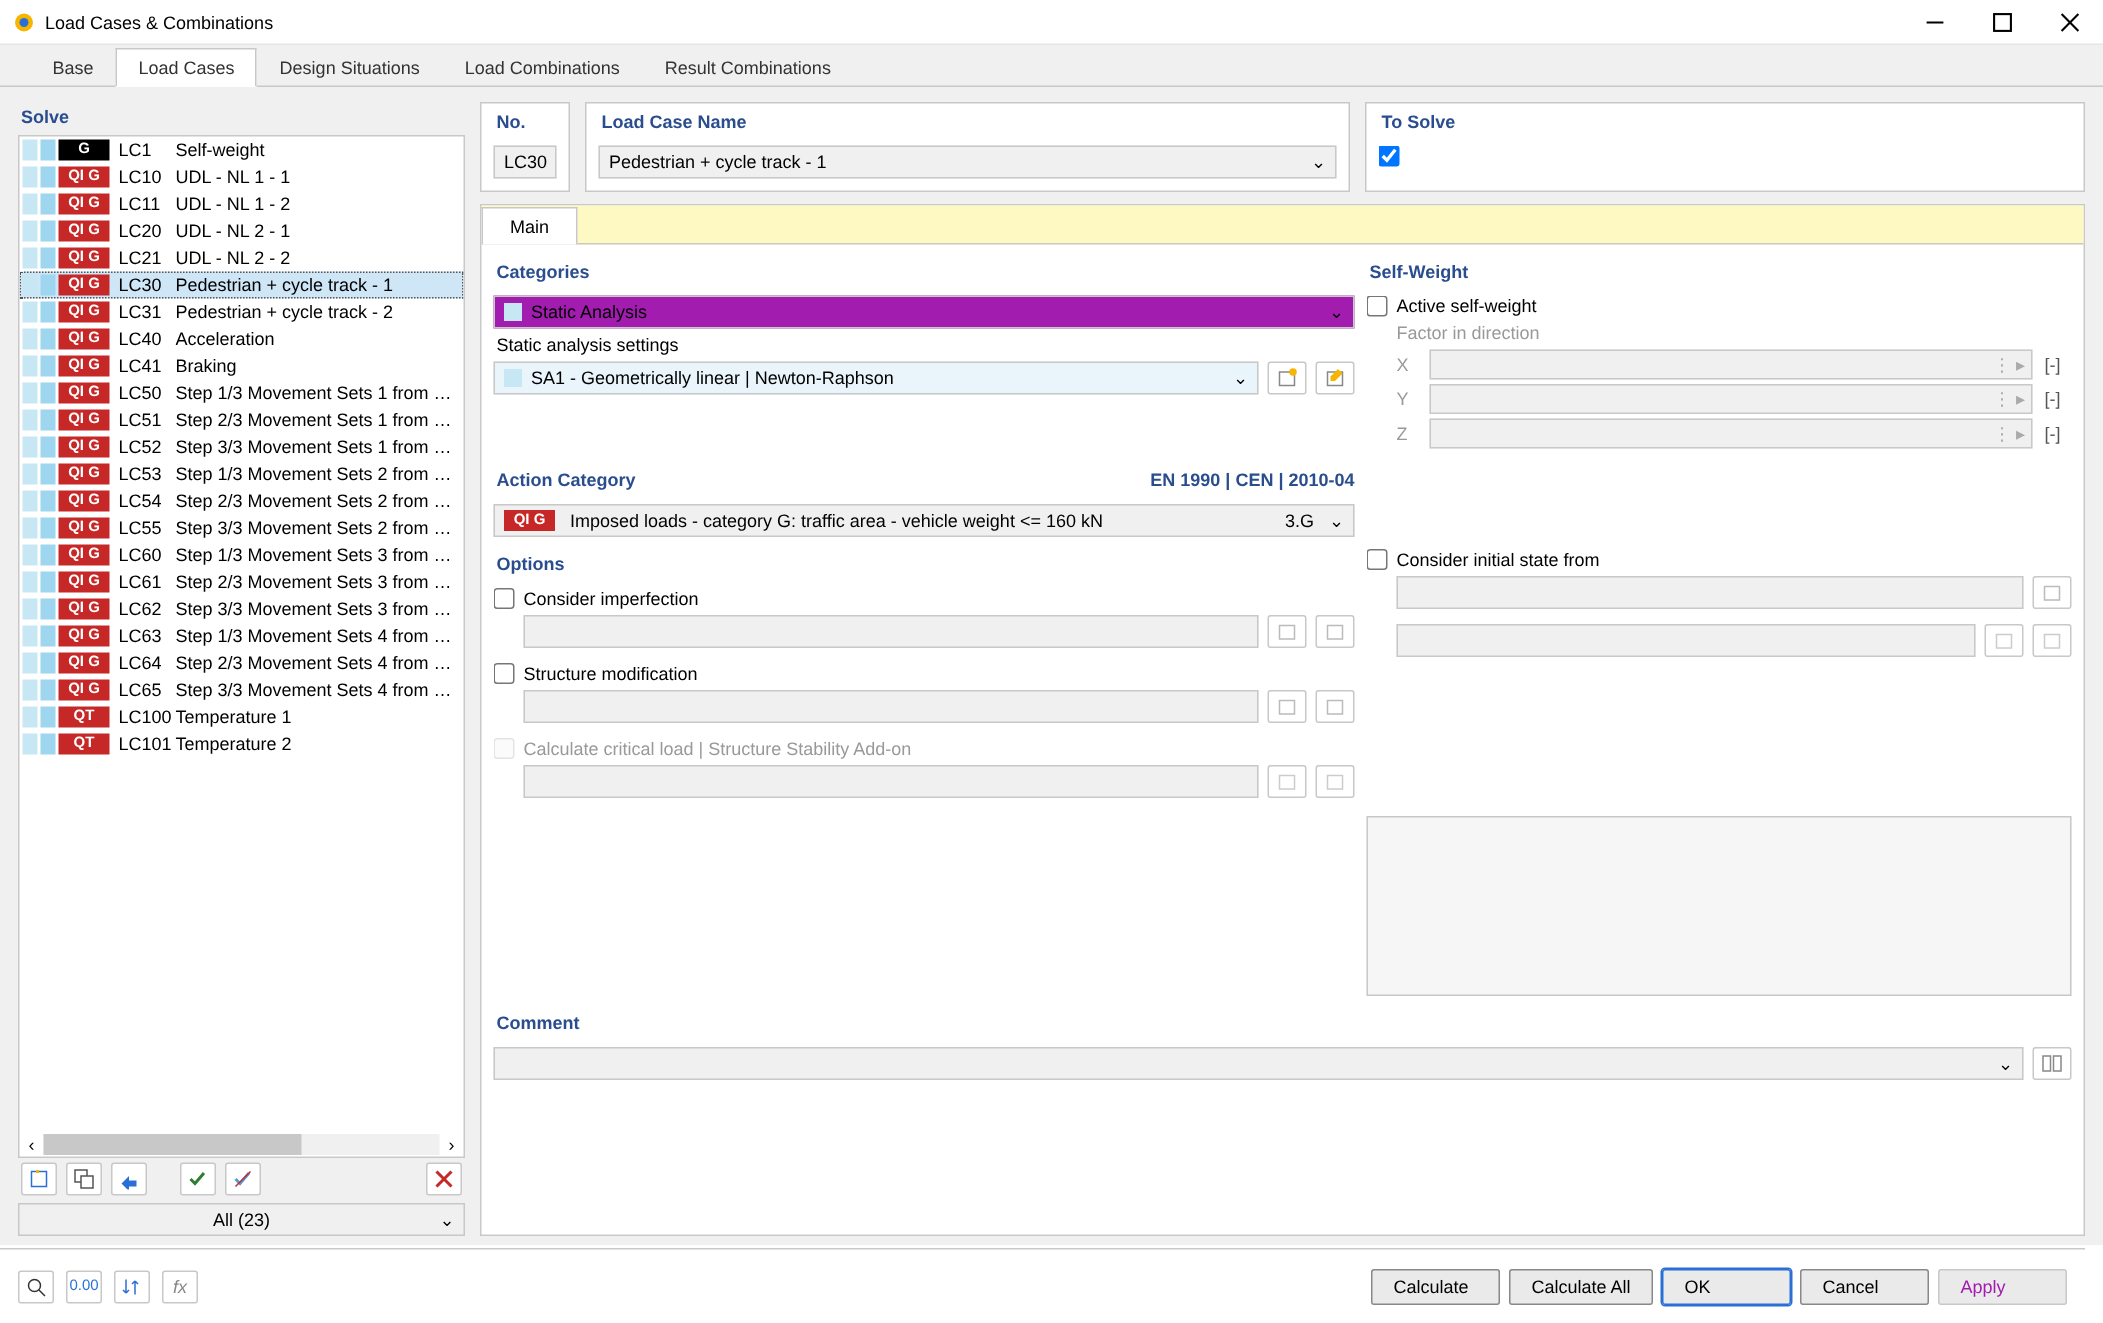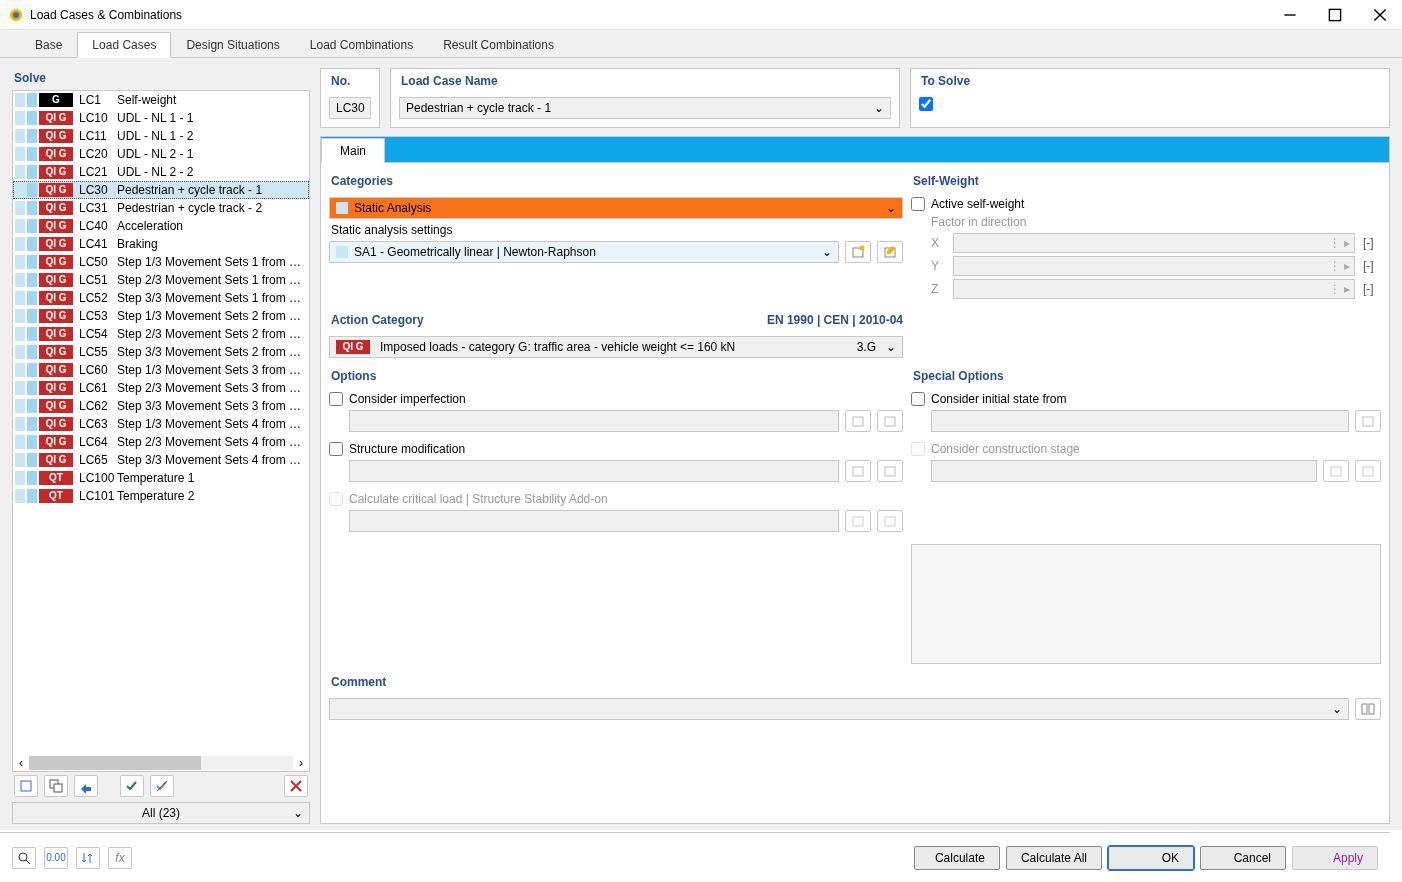--- a/index.html
+++ b/index.html
@@ -47,21 +47,21 @@
   .toprow { display:flex; gap:10px; }
   .panel { background:#fff; border:1px solid #c8c8c8; padding:2px 8px 8px; }
   .panel .section-title { margin-bottom:4px; }
   .panel.no { width:60px; }
   .panel.name { flex:1; }
   .panel.solve { width:480px; }
   .textval { height:22px; line-height:22px; background:#f0f0f0; border:1px solid #c8c8c8; padding:0 6px; display:flex; align-items:center; }
   .selectbox { height:22px; background:#f0f0f0; border:1px solid #c8c8c8; padding:0 6px; display:flex; align-items:center; position:relative; }
   .selectbox .chev { position:absolute; right:6px; }
 
-  .subtabs { display:flex; border-bottom:1px solid #c8c8c8; background:#0ea5e9; }
+  .subtabs { display:flex; border-bottom:1px solid #c8c8c8; background:#fef9c3; }
   .subtab { padding:5px 18px; border:1px solid #c8c8c8; border-bottom:none; background:#fff; position:relative; top:1px; }
   .fieldlabel { margin:4px 0 4px 2px; }
   .inline { display:flex; gap:6px; align-items:center; }
   .iconbtn.sm { width:26px; height:22px; }
   .checkbox { display:flex; align-items:center; gap:6px; }
   .checkbox input { width:14px; height:14px; }
   .dimmed { color:#999; }
   .dimmed input { opacity:0.6; }
   .factor-row { display:flex; align-items:center; gap:8px; margin:3px 0 3px 20px; }
   .factor-row .lab { width:14px; }
@@ -72,21 +72,21 @@
   .actioncat .right { margin-left:auto; }
   .actioncat .std { color:#2a4d8e; font-weight:600; }
 
   .disabled-field { height:22px; background:#f0f0f0; border:1px solid #c8c8c8; flex:1; }
   .panel.gray { background:#f0f0f0; }
 
   
   .footer { position:absolute; bottom:0; left:0; right:12px; height:50px; border-top:1px solid #c8c8c8; display:flex; align-items:center; padding:0 12px; background:#fff; }
   .footer .left { display:flex; gap:8px; }
   .footer .right { margin-left:auto; display:flex; gap:6px; }
-  .btn { height:24px; min-width:86px; padding:0 14px; border:1px solid #888; background:#eaeaea; border-radius:2px; display:flex; align-items:center; justify-content:flex-end; cursor:default; }
+  .btn { height:24px; min-width:86px; padding:0 14px; border:1px solid #888; background:#eaeaea; border-radius:2px; display:flex; align-items:center; justify-content:flex-start; cursor:default; }
   .btn.primary { border:1px solid #2a6fd6; outline:1px solid #2a6fd6; }
   .btn.disabled { color:#a21caf; border-color:#c8c8c8; }
   .smallicon { width:14px; height:14px; }
 </style>
 </head>
 <body>
 
 <div class="titlebar">
   <span class="appicon">
     <svg viewBox="0 0 16 16">
@@ -366,21 +366,21 @@
 
     <div style="display:flex; flex-direction:column; flex:1; background:#fff; border:1px solid #c8c8c8;">
       <div class="subtabs">
         <div class="subtab">Main</div>
       </div>
 
       <div style="flex:1; padding:8px; display:grid; grid-template-columns: 1fr 470px; grid-auto-rows:min-content; gap:8px;">
 
         <div class="panel" style="border:none; padding:0;">
           <div class="section-title">Categories</div>
-          <div class="selectbox" style="background:#f97316;">
+          <div class="selectbox" style="background:#a21caf;">
             <span style="width:12px;height:12px;background:#c7e7f5;margin-right:6px;"></span>
             <span>Static Analysis</span>
             <span class="chev">⌄</span>
           </div>
           <div class="fieldlabel">Static analysis settings</div>
           <div class="inline">
             <div class="selectbox" style="flex:1; background:#eaf4fb;">
               <span style="width:12px;height:12px;background:#c7e7f5;margin-right:6px;"></span>
               <span>SA1 - Geometrically linear | Newton-Raphson</span>
               <span class="chev">⌄</span>
@@ -489,37 +489,32 @@
               </div>
             <div class="iconbtn sm">
                 <svg class="smallicon" viewBox="0 0 14 14">
                   <rect x="2" y="3" width="10" height="9" fill="none" stroke="#ccc"></rect>
                 </svg>
               </div>
           </div>
         </div>
 
         <div class="panel" style="border:none; padding:0; grid-column:2;">
-          <div class="section-title">Special Options</div>
           <label class="checkbox">
             <input type="checkbox" style="">
             <span>Consider initial state from</span>
           </label>
           <div class="inline" style="margin:4px 0 10px 20px;">
             <div class="disabled-field"></div>
             <div class="iconbtn sm">
                 <svg class="smallicon" viewBox="0 0 14 14">
                   <rect x="2" y="3" width="10" height="9" fill="none" stroke="#bbb"></rect>
                 </svg>
               </div>
           </div>
-          <label class="checkbox dimmed">
-            <input type="checkbox" disabled="" style="">
-            <span>Consider construction stage</span>
-          </label>
           <div class="inline" style="margin:4px 0 4px 20px;">
             <div class="disabled-field"></div>
             <div class="iconbtn sm">
                 <svg class="smallicon" viewBox="0 0 14 14">
                   <rect x="2" y="3" width="10" height="9" fill="none" stroke="#ccc"></rect>
                 </svg>
               </div>
             <div class="iconbtn sm">
                 <svg class="smallicon" viewBox="0 0 14 14">
                   <rect x="2" y="3" width="10" height="9" fill="none" stroke="#ccc"></rect>

